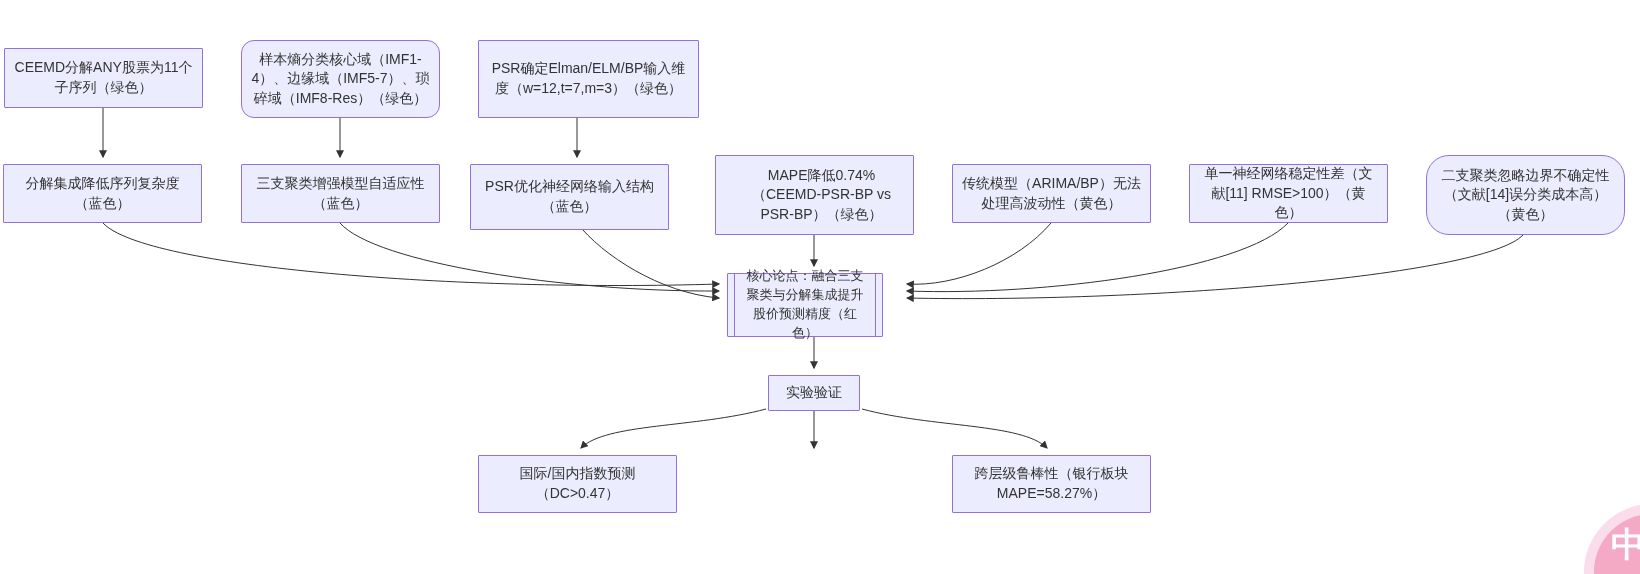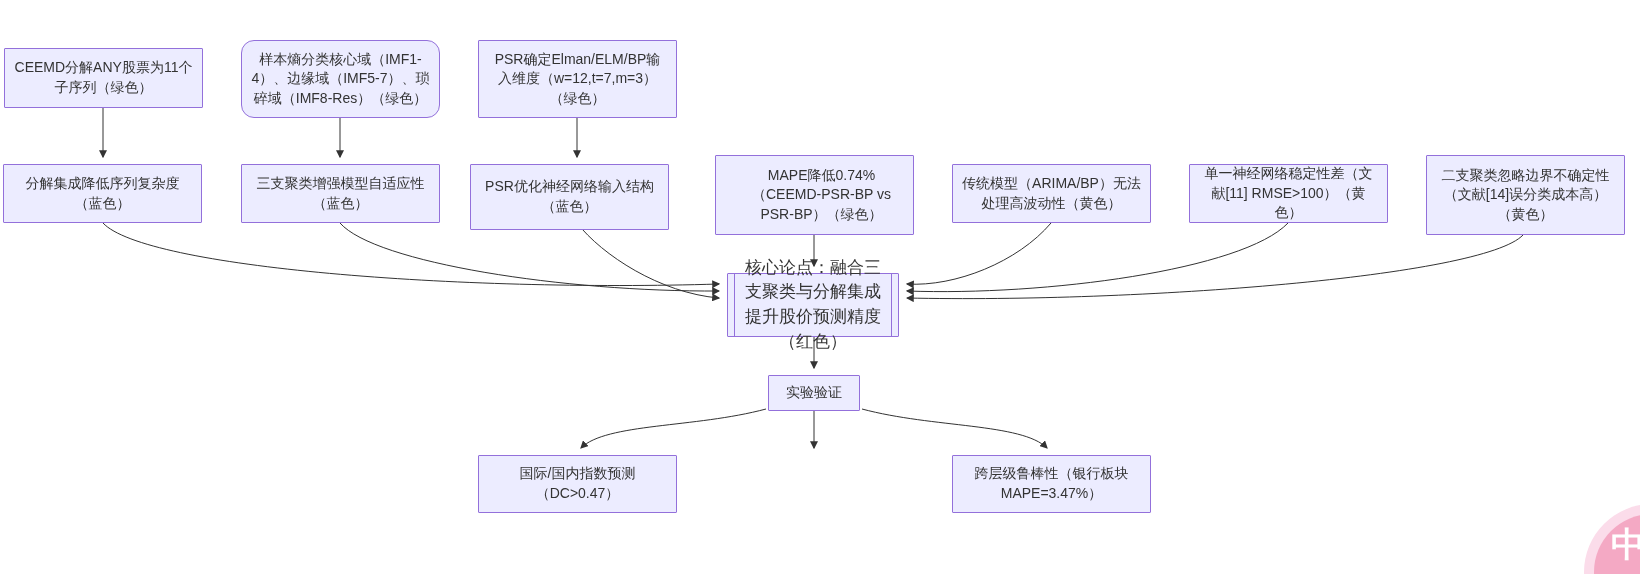--- a/index.html
+++ b/index.html
@@ -41,29 +41,29 @@
     top: 0; bottom: 0;
     width: 1px;
     background: #9370DB;
   }
   .node.subroutine::before { left: 6px; }
   .node.subroutine::after  { right: 6px; }
 
   
   #n-ceemd      { left: 4px;    top: 48px;  width: 199px; height: 60px; }
   #n-entropy    { left: 241px;  top: 40px;  width: 199px; height: 78px; border-radius: 13px; }
-  #n-psrdim     { left: 478px;  top: 40px;  width: 199px; height: 78px; text-align: center; }
+  #n-psrdim     { left: 478px;  top: 40px;  width: 221px; height: 78px; text-align: center; }
   #n-decomp     { left: 3px;    top: 164px; width: 199px; height: 59px; }
   #n-threeway   { left: 241px;  top: 164px; width: 199px; height: 59px; }
   #n-psropt     { left: 470px;  top: 164px; width: 199px; height: 66px; }
   #n-mape       { left: 715px;  top: 155px; width: 199px; height: 80px; padding-left: 23px; }
   #n-tradition  { left: 952px;  top: 164px; width: 199px; height: 59px; }
   #n-singlenn   { left: 1189px; top: 164px; width: 199px; height: 59px; }
-  #n-twoway     { left: 1426px; top: 155px; width: 199px; height: 80px; }
-  #n-core       { left: 727px;  top: 273px; width: 172px; height: 64px; font-size: 17px; line-height: 1.45; }
+  #n-twoway     { left: 1426px; top: 155px; width: 199px; height: 80px; border-radius: 23px; }
+  #n-core       { left: 727px;  top: 273px; width: 156px; height: 64px; font-size: 13px; line-height: 1.45; }
   #n-exp        { left: 768px;  top: 375px; width: 92px;  height: 36px; }
   #n-index      { left: 478px;  top: 455px; width: 199px; height: 58px; }
   #n-stock      { left: 715px;  top: 455px; width: 199px; height: 58px; }
   #n-robust     { left: 952px;  top: 455px; width: 199px; height: 58px; }
 
   .translate-badge {
     position: absolute;
     left: 1594px;
     top: 514px;
     width: 116px;
@@ -123,20 +123,20 @@
   <div class="node" id="n-decomp">分解集成降低序列复杂度（蓝色）</div>
   <div class="node" id="n-threeway">三支聚类增强模型自适应性（蓝色）</div>
   <div class="node" id="n-psropt">PSR优化神经网络输入结构（蓝色）</div>
   <div class="node" id="n-mape">MAPE降低0.74%（CEEMD-PSR-BP vs PSR-BP）（绿色）</div>
   <div class="node" id="n-tradition">传统模型（ARIMA/BP）无法处理高波动性（黄色）</div>
   <div class="node" id="n-singlenn">单一神经网络稳定性差（文献[11] RMSE&gt;100）（黄色）</div>
   <div class="node" id="n-twoway">二支聚类忽略边界不确定性（文献[14]误分类成本高）（黄色）</div>
   <div class="node subroutine" id="n-core">核心论点：融合三支聚类与分解集成提升股价预测精度（红色）</div>
   <div class="node" id="n-exp">实验验证</div>
   <div class="node" id="n-index">国际/国内指数预测（DC&gt;0.47）</div>
-  <div class="node" id="n-robust">跨层级鲁棒性（银行板块 MAPE=3.47%）</div>
+  <div class="node" id="n-robust">跨层级鲁棒性（银行板块 MAPE=58.27%）</div>
 
   <div class="translate-badge">
     <span class="zh">中</span>
     <span class="en">A</span>
   </div>
 
 </div>
 
 </body></html>

